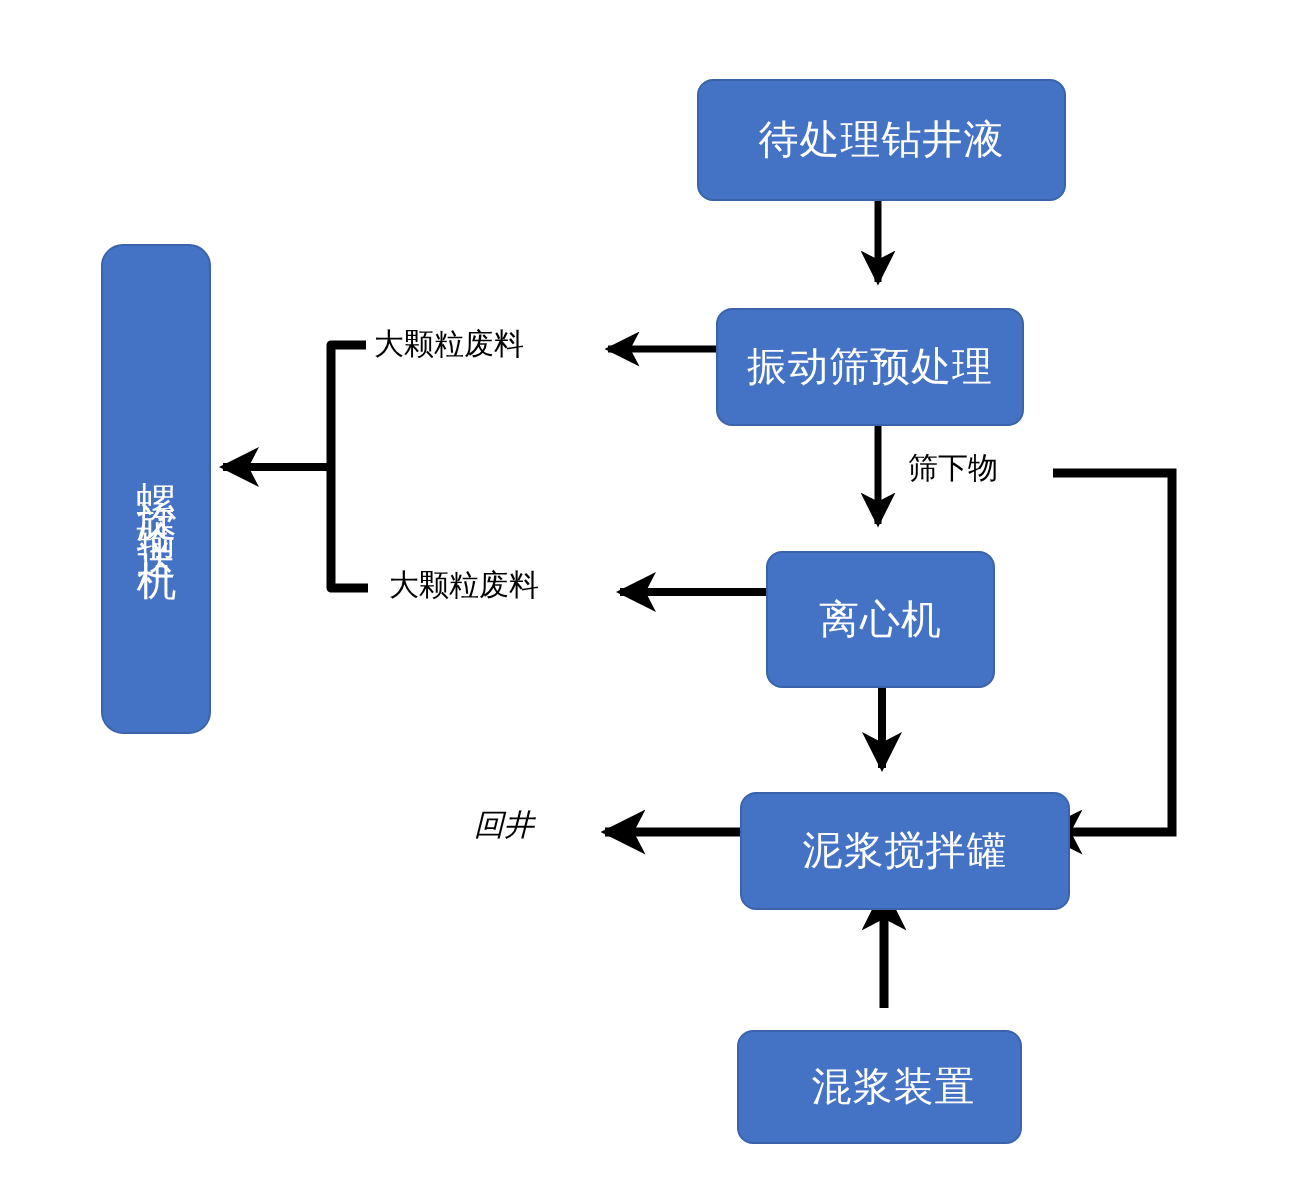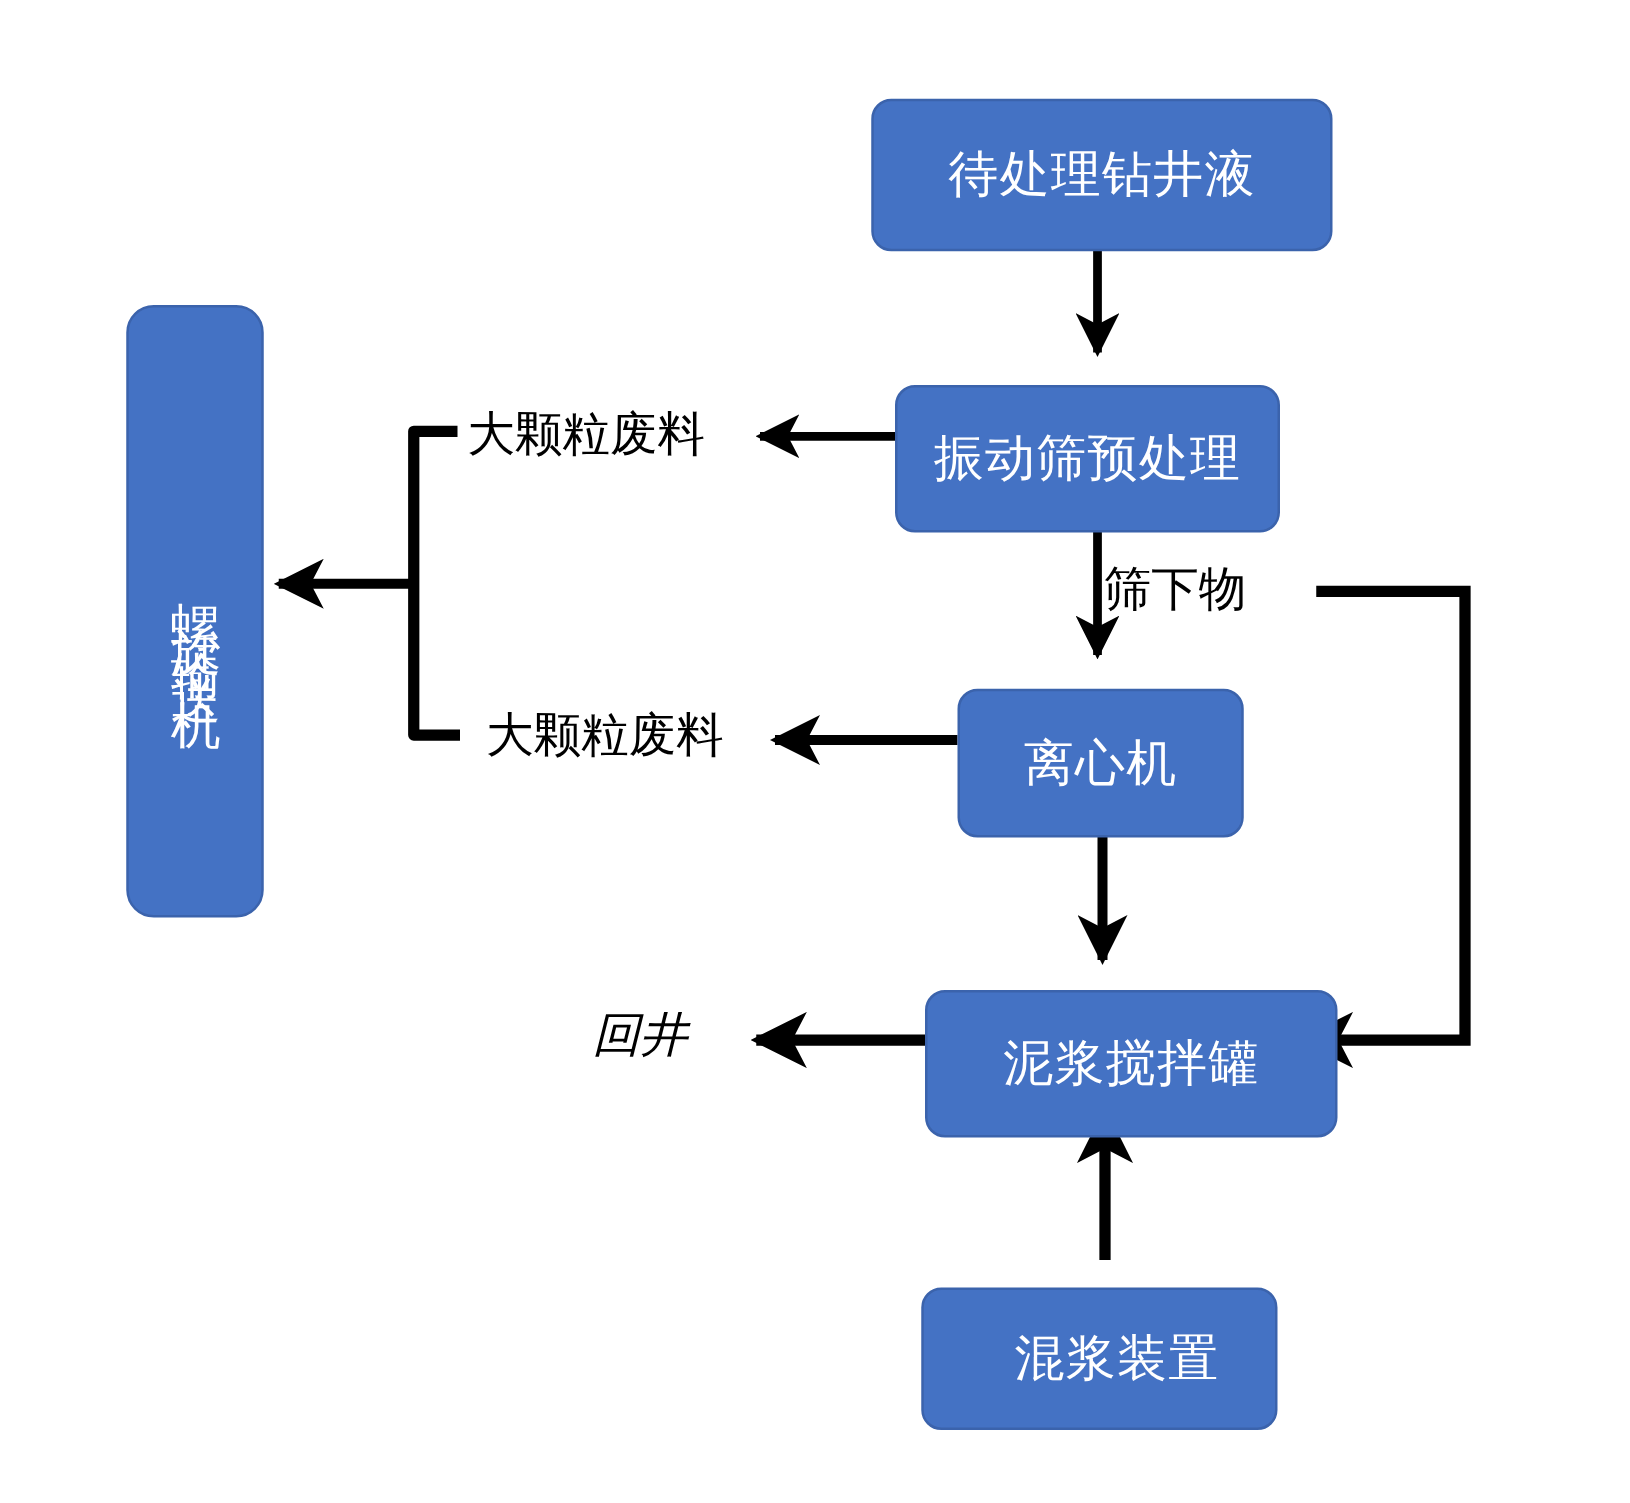--- a/index.html
+++ b/index.html
@@ -46,21 +46,21 @@
     writing-mode: vertical-rl;
     text-orientation: upright;
     border-radius: 22px;
     letter-spacing: 20px;
     padding-top: 20px;
   }
   .edge-label {
     position: absolute;
     color: #000000;
     font-family: "Liberation Serif", "DejaVu Serif", serif;
-    font-size: 38px;
+    font-size: 30px;
     line-height: 1;
     white-space: nowrap;
     user-select: none;
   }
 </style>
 </head>
 <body>
 
 <div id="canvas">
 
@@ -97,33 +97,33 @@
   </div>
 
   <div class="node vertical" style="left:101px; top:224px; width:110px; height:490px;">
     <span>螺旋输送机</span>
   </div>
 
   <div class="node" style="left:716px; top:288px; width:308px; height:118px;">
     <span>振动筛预处理</span>
   </div>
 
-  <div class="node" style="left:766px; top:531px; width:229px; height:119px;">
+  <div class="node" style="left:766px; top:531px; width:229px; height:137px;">
     <span>离心机</span>
   </div>
 
   <div class="node" style="left:740px; top:772px; width:330px; height:118px;">
     <span>泥浆搅拌罐</span>
   </div>
 
   <div class="node" style="left:737px; top:1010px; width:285px; height:114px;padding-left:28px;">
     <span>混浆装置</span>
   </div>
 
   <div class="edge-label" style="left:374px; top:329px;">大颗粒废料</div>
 
-  <div class="edge-label" style="left:883px; top:453px;">筛下物</div>
+  <div class="edge-label" style="left:908px; top:453px;">筛下物</div>
 
   <div class="edge-label" style="left:389px; top:570px;">大颗粒废料</div>
 
   <div class="edge-label" style="left:474px; top:810px;font-style:italic;">回井</div>
 
 </div>
 
 </body></html>

